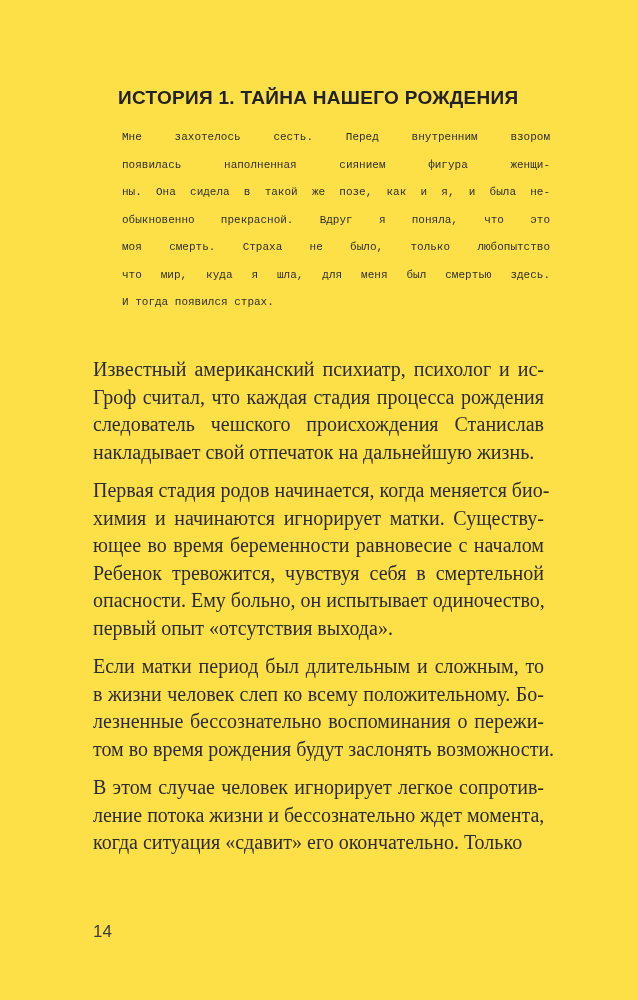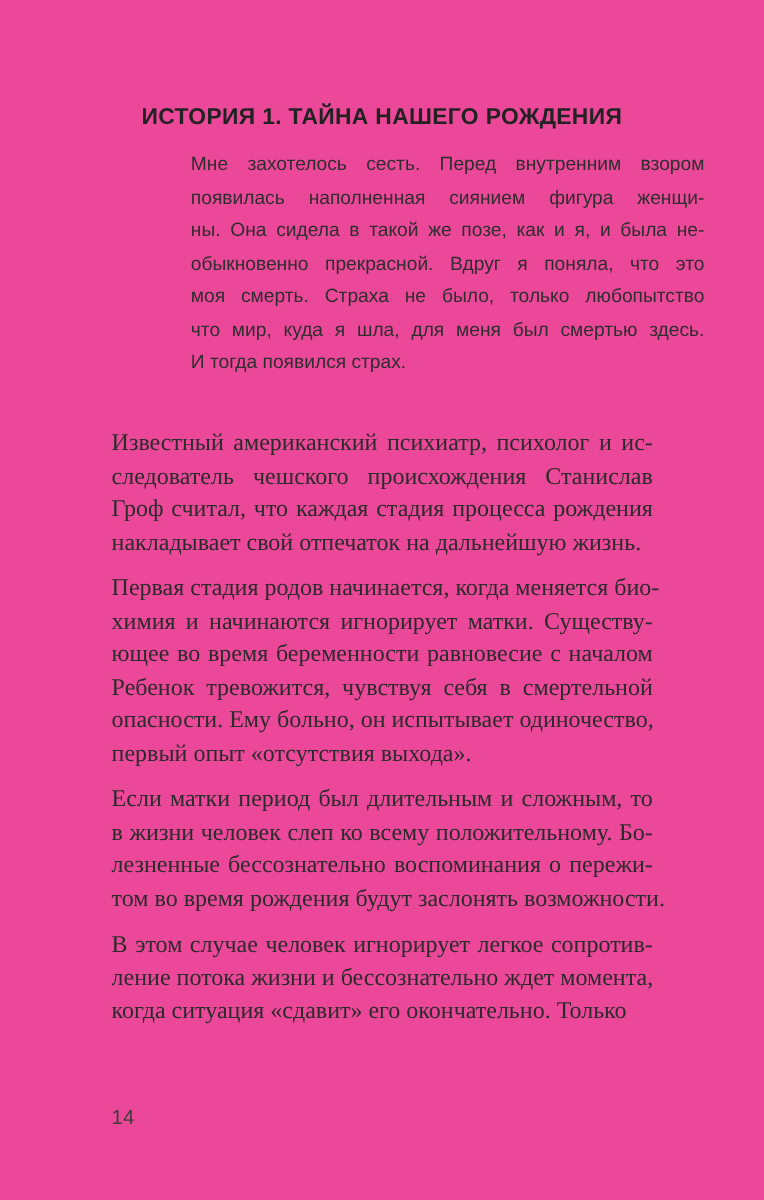--- a/index.html
+++ b/index.html
@@ -4,46 +4,45 @@
 <style>
   html, body {
     margin: 0;
     padding: 0;
     background: #ffffff;
   }
   .book-page {
     position: relative;
     width: 637px;
     height: 1000px;
-    background: #ec4899;
+    background: #fde047;
     overflow: hidden;
   }
   .chapter-heading {
     position: absolute;
     left: 118px;
     top: 87px;
     margin: 0;
     font-family: "Liberation Sans", "DejaVu Sans", sans-serif;
     font-weight: bold;
     font-size: 19px;
     line-height: 22px;
     letter-spacing: 0.3px;
     color: #222222;
     white-space: nowrap;
   }
   .quote-block {
     position: absolute;
     left: 122px;
     top: 124px;
     width: 428px;
-    font-family: Liberation Sans, sans-serif;
-    font-size: 16px;
+    font-family: Liberation Mono, monospace;
+    font-size: 11px;
     line-height: 27.5px;
     color: #2e2e2e;
-    margin-left: 37px;
   }
   .body-text {
     position: absolute;
     left: 93px;
     top: 356px;
     width: 467px;
     font-family: "Liberation Serif", "DejaVu Serif", serif;
     font-size: 20px;
     line-height: 27.5px;
     color: #2b2b2b;
@@ -83,22 +82,22 @@
       <div class="jline">ны. Она сидела в такой же позе, как и я, и была не-</div>
       <div class="jline">обыкновенно прекрасной. Вдруг я поняла, что это</div>
       <div class="jline">моя смерть. Страха не было, только любопытство</div>
       <div class="jline">что мир, куда я шла, для меня был смертью здесь.</div>
       <div class="jline end">И тогда появился страх.</div>
     </div>
 
   <div class="body-text">
       <div class="paragraph">
         <div class="jline">Известный американский психиатр, психолог и ис-</div>
+        <div class="jline">Гроф считал, что каждая стадия процесса рождения</div>
         <div class="jline">следователь чешского происхождения Станислав</div>
-        <div class="jline">Гроф считал, что каждая стадия процесса рождения</div>
         <div class="jline end">накладывает свой отпечаток на дальнейшую жизнь.</div>
       </div>
       <div class="paragraph">
         <div class="jline">Первая стадия родов начинается, когда меняется био-</div>
         <div class="jline">химия и начинаются игнорирует матки. Существу-</div>
         <div class="jline">ющее во время беременности равновесие с началом</div>
         <div class="jline">Ребенок тревожится, чувствуя себя в смертельной</div>
         <div class="jline">опасности. Ему больно, он испытывает одиночество,</div>
         <div class="jline end">первый опыт «отсутствия выхода».</div>
       </div>

